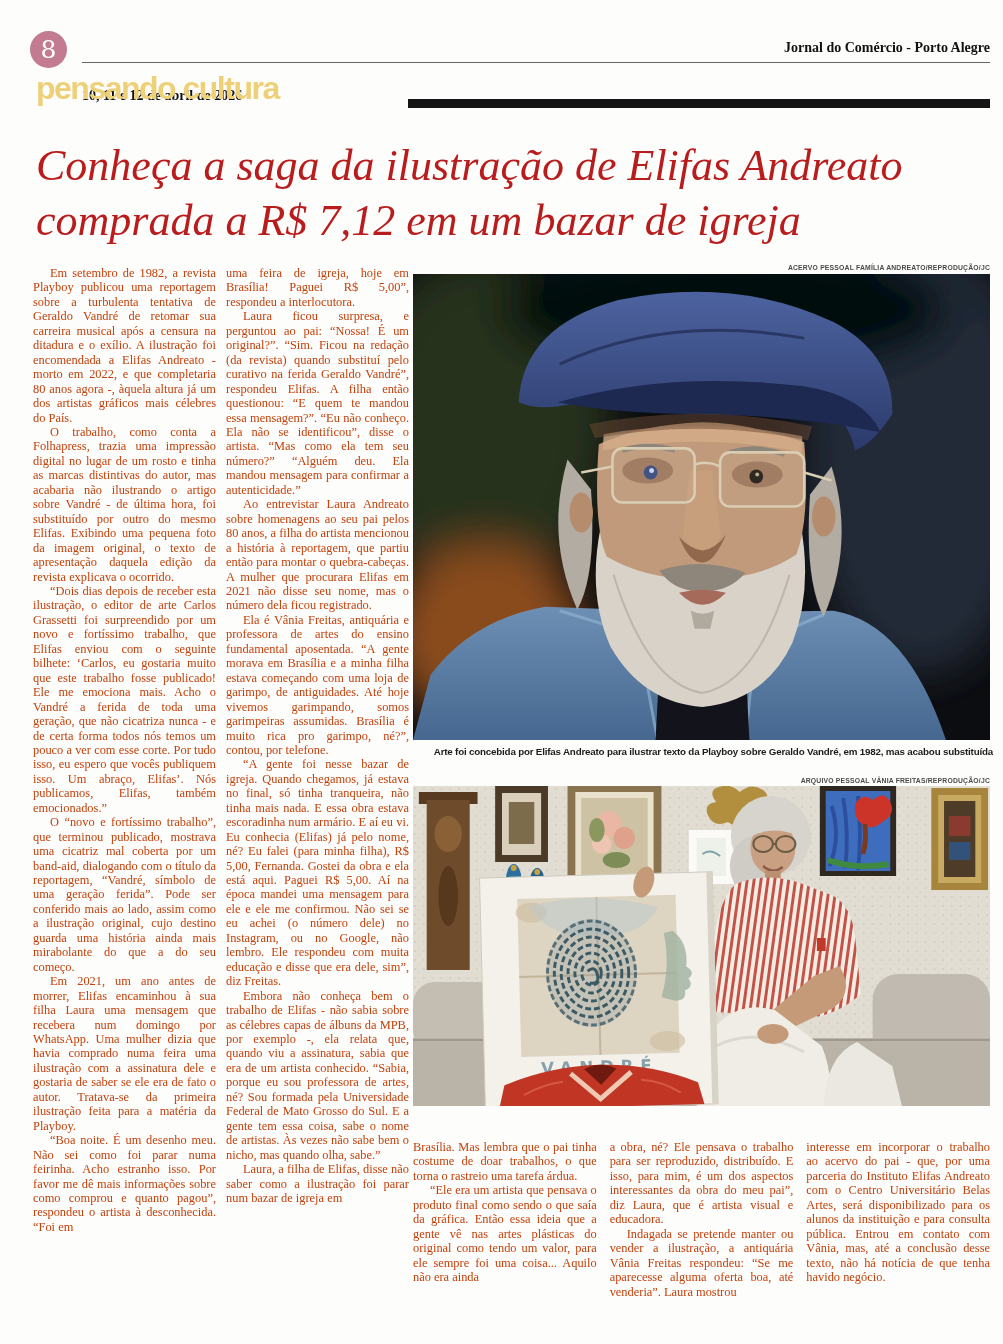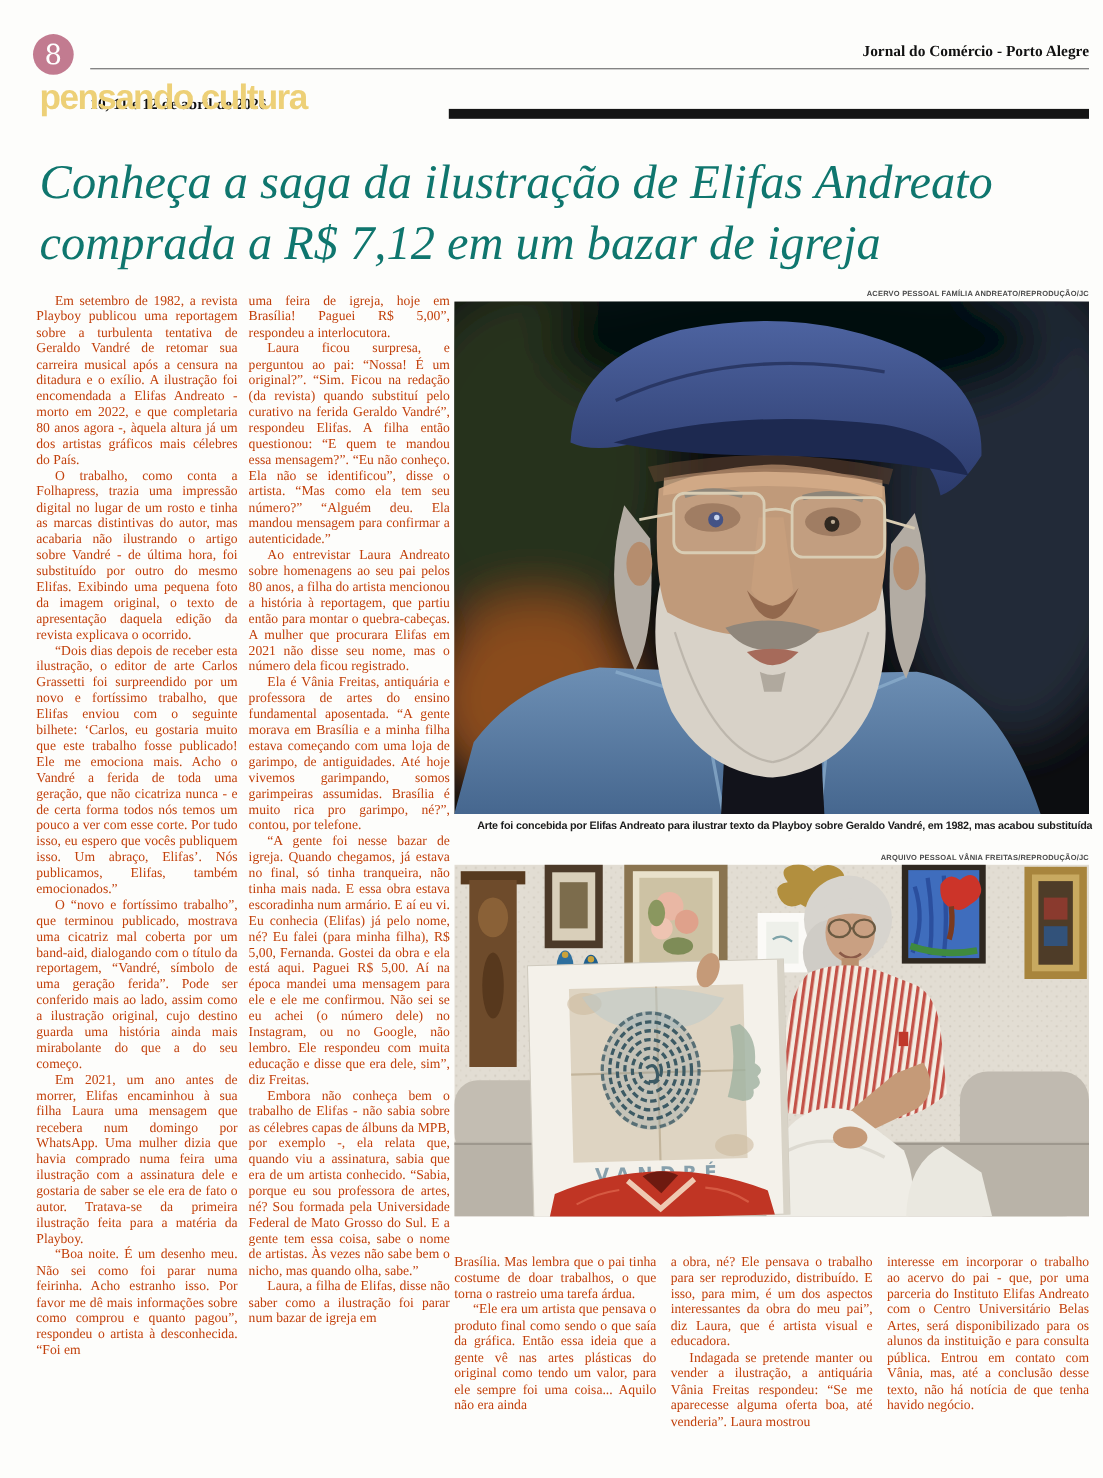--- a/index.html
+++ b/index.html
@@ -10,21 +10,21 @@
            background:#c27b90;color:#fff;font-family:"DejaVu Serif",serif;font-size:25px;
            text-align:center;line-height:37px;}
   .dateline{position:absolute;left:82px;top:40px;font-size:14px;font-weight:bold;margin-top:48px;}
   .masthead{position:absolute;right:13px;top:40px;font-size:14px;font-weight:bold;text-align:right;}
   .header-rule{position:absolute;left:82px;top:62px;width:908px;height:1px;background:#666;}
   .section-title{position:absolute;left:36px;top:70px;font-family:"Liberation Sans",sans-serif;
            font-weight:bold;font-size:32px;letter-spacing:-1.5px;color:#edd077;}
   .section-rule{position:absolute;left:408px;top:99px;width:582px;height:9px;background:#151515;}
   
   .headline{position:absolute;left:36px;top:138px;width:954px;font-style:italic;
-           font-size:44px;line-height:55px;color:#0f766e;}
+           font-size:44px;line-height:55px;color:#b91c1c;}
   
   .colA{position:absolute;left:33px;top:266px;width:183px;}
   .colB{position:absolute;left:226px;top:266px;width:183px;}
   p.body{margin:0;font-size:12.4px;line-height:14.45px;text-align:justify;text-indent:17px;color:#c2410c;}
   p.body.cont{text-indent:0;}
   
   .credit{position:absolute;left:413px;width:577px;text-align:right;
           font-family:"Liberation Sans",sans-serif;font-weight:bold;font-size:6.8px;
           color:#4a4a4a;letter-spacing:.2px;}
   .credit1{top:264px;}

